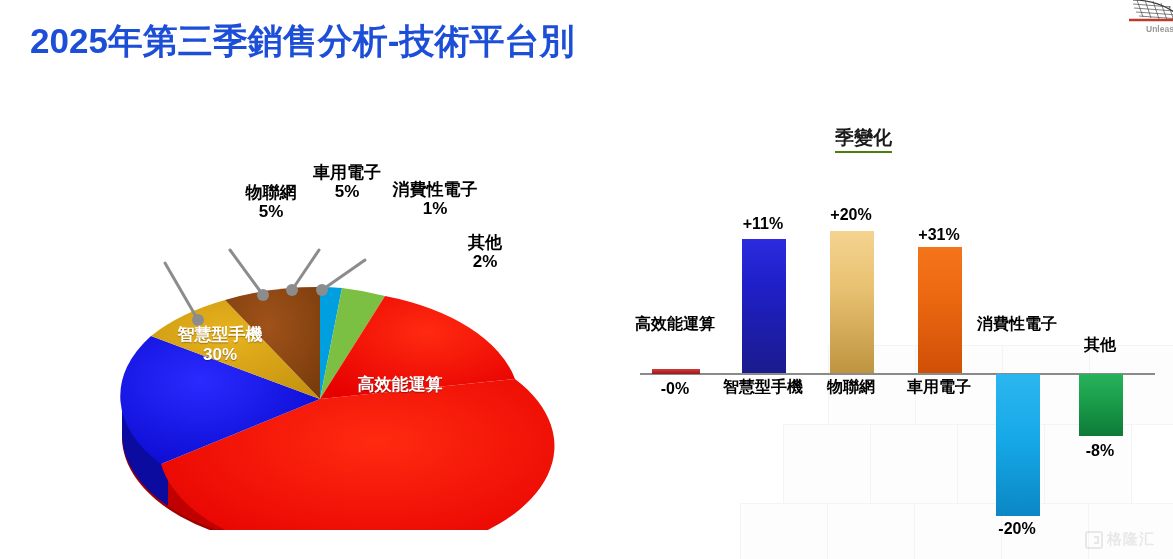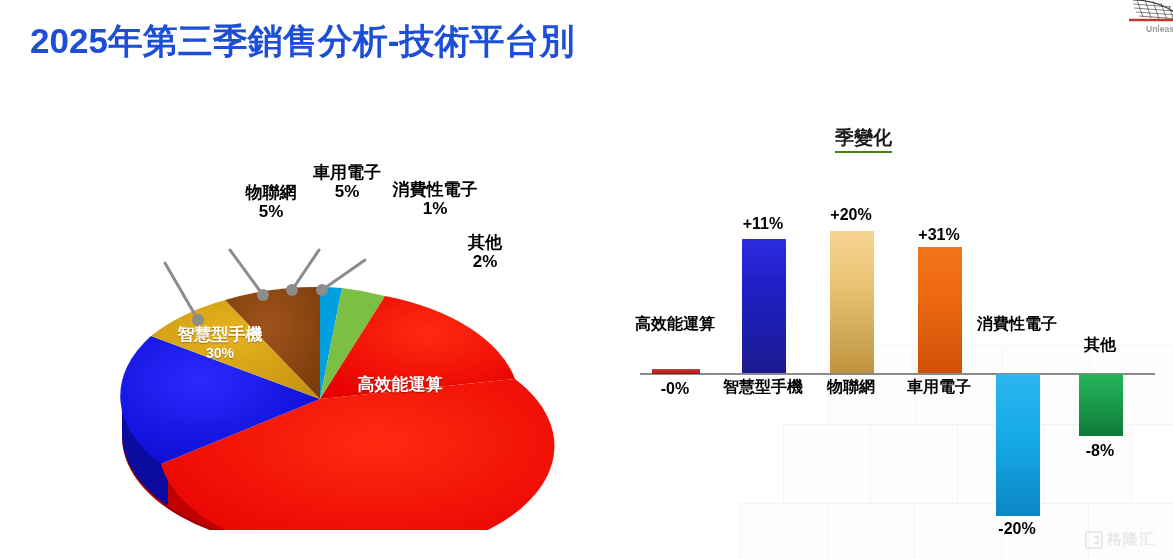--- a/index.html
+++ b/index.html
@@ -31,21 +31,21 @@
   .pie-panel{position:absolute;left:20px;top:150px;width:560px;height:380px;}
   .pie-svg{position:absolute;left:0;top:0;}
 
   .pie-lbl{position:absolute;text-align:center;color:#000;font-weight:bold;line-height:1.12;}
   .pie-lbl .nm{font-size:17px;display:block;font-weight:bold;}
   .pie-lbl .pc{font-size:17px;display:block;font-weight:bold;}
 
   .in-lbl{position:absolute;text-align:center;color:#ffffff;font-weight:bold;line-height:1.15;
           text-shadow:0 1px 1px rgba(0,0,0,.35);}
   .in-lbl .nm{font-size:17px;display:block;}
-  .in-lbl .pc{font-size:14px;display:block;}
+  .in-lbl .pc{font-size:17px;display:block;}
 
   
   .bar-panel{position:absolute;left:620px;top:120px;width:545px;height:430px;}
   .bar-title{
     position:absolute;left:215px;top:8px;font-size:19px;font-weight:bold;color:#1a1a1a;
     border-bottom:2px solid #4d7c0f;padding-bottom:2px;line-height:1.1;
   }
   .axis{position:absolute;left:20px;top:253px;width:515px;height:1.5px;background:#8a8a8a;}
 
   .bar-col{position:absolute;width:74px;top:0;height:430px;}

